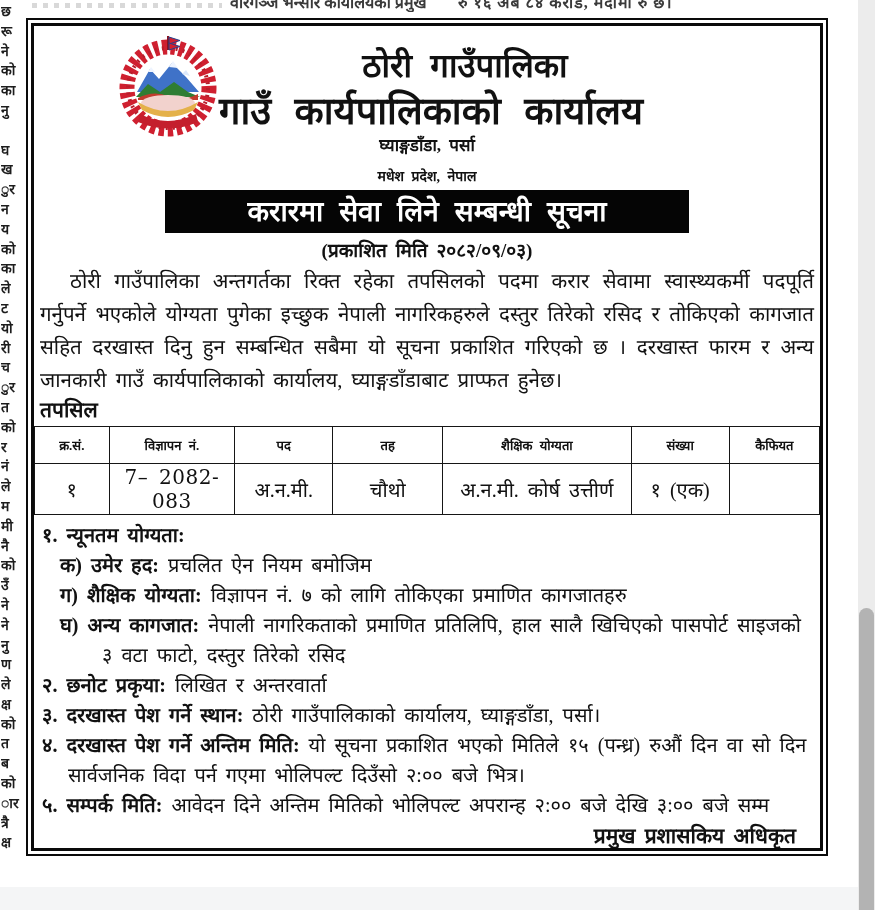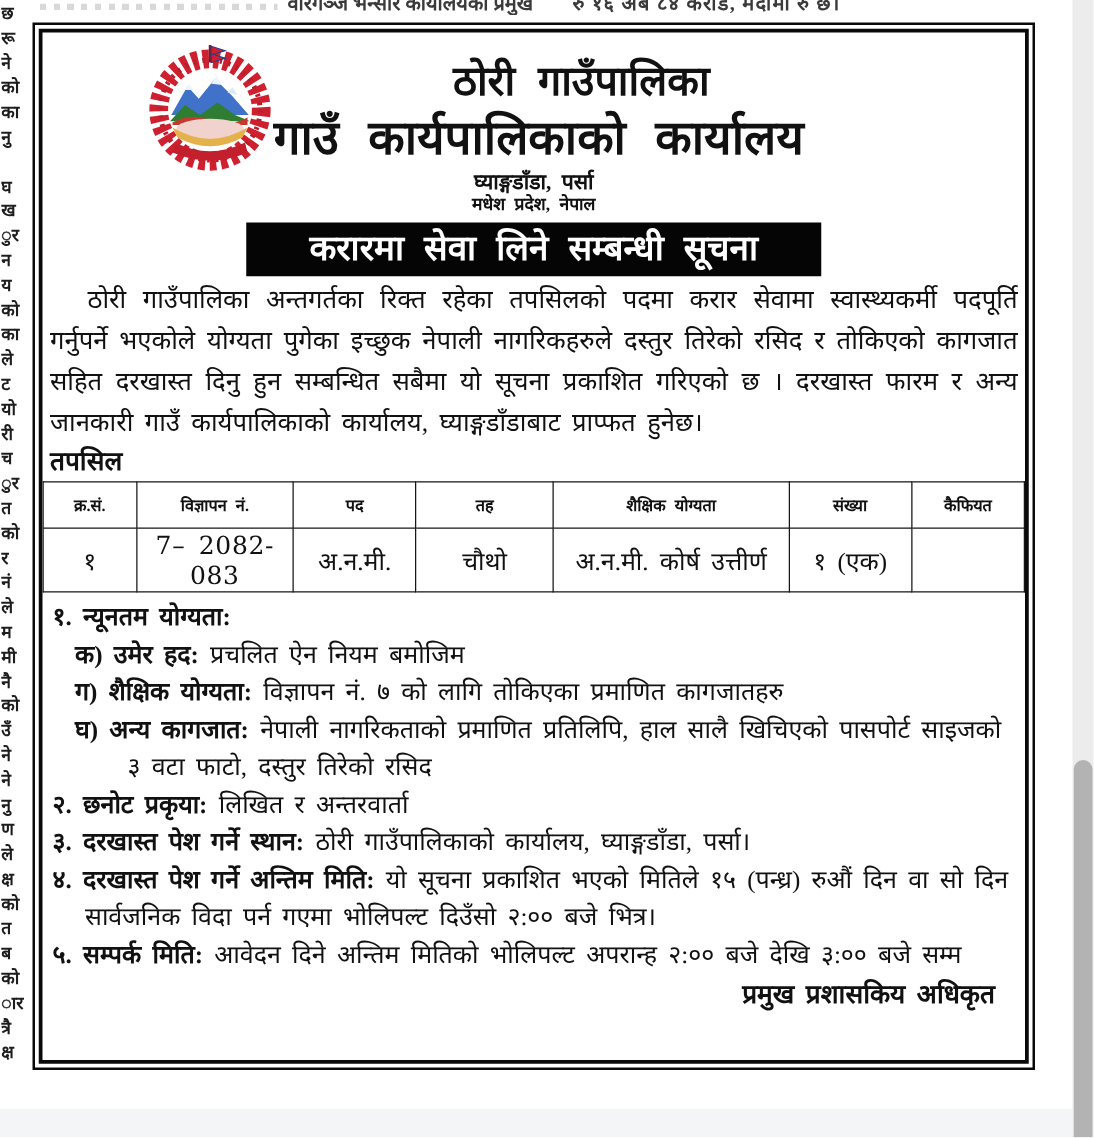--- a/index.html
+++ b/index.html
@@ -26,23 +26,23 @@
   .notice-inner{width:100%;height:100%;box-sizing:border-box;border:3px solid #0a0a0a;
                 padding:0 6px;overflow:hidden;position:relative;word-spacing:4px;}
 
   .emblem{position:absolute;left:84px;top:10px;width:100px;height:104px;}
 
   .title1{margin-top:20px;text-align:center;font-weight:700;font-size:33px;line-height:40px;
           transform:translateX(38px);word-spacing:10px;}
   .title2{text-align:center;font-weight:700;font-size:38px;line-height:50px;
           transform:translateX(4px);word-spacing:14px;}
   .addr{text-align:center;font-weight:700;font-size:17px;line-height:20px;}
-  .region{text-align:center;font-weight:700;font-size:14px;line-height:17px;}
-
-  .banner{margin:5px auto 0 auto;width:460px;height:43px;background:#050505;color:#ffffff;
+  .region{text-align:center;font-weight:700;font-size:14px;line-height:17px;margin-top:12px;}
+
+  .banner{margin:5px auto 0 auto;width:524px;height:43px;background:#050505;color:#ffffff;
           font-weight:700;font-size:28px;line-height:43px;text-align:center;word-spacing:9px;}
 
   .published{margin-top:7px;text-align:center;font-weight:700;font-size:19px;line-height:22px;}
 
   .para{margin-top:3px;font-size:20.5px;line-height:33px;text-align:justify;text-indent:30px;}
 
   .tapasil{font-weight:700;font-size:21px;line-height:25px;margin-top:1px;}
 
   table.vac{border-collapse:collapse;width:calc(100% + 12px);margin:3px -6px 0 -6px;
             table-layout:fixed;}
@@ -160,20 +160,21 @@
         </svg>
       </div>
 
       <div class="title1">ठोरी गाउँपालिका</div>
       <div class="title2">गाउँ कार्यपालिकाको कार्यालय</div>
       <div class="addr">घ्याङ्गडाँडा, पर्सा</div>
       <div class="region">मधेश प्रदेश, नेपाल</div>
 
       <div class="banner">करारमा सेवा लिने सम्बन्धी सूचना</div>
 
+      <div class="published">(प्रकाशित मिति २०८२/०९/०३)</div>
 
       <div class="para">ठोरी गाउँपालिका अन्तगर्तका रिक्त रहेका तपसिलको पदमा करार सेवामा स्वास्थ्यकर्मी पदपूर्ति गर्नुपर्ने भएकोले योग्यता पुगेका इच्छुक नेपाली नागरिकहरुले दस्तुर तिरेको रसिद र तोकिएको कागजात सहित दरखास्त दिनु हुन सम्बन्धित सबैमा यो सूचना प्रकाशित गरिएको छ । दरखास्त फारम र अन्य जानकारी गाउँ कार्यपालिकाको कार्यालय, घ्याङ्गडाँडाबाट प्राप्फत हुनेछ।</div>
 
       <div class="tapasil">तपसिल</div>
 
       <table class="vac">
         <colgroup>
           <col class="c0">
             <col class="c1">
             <col class="c2">

